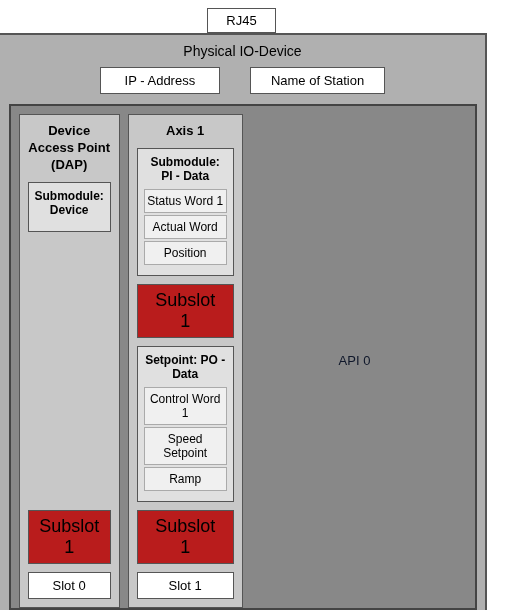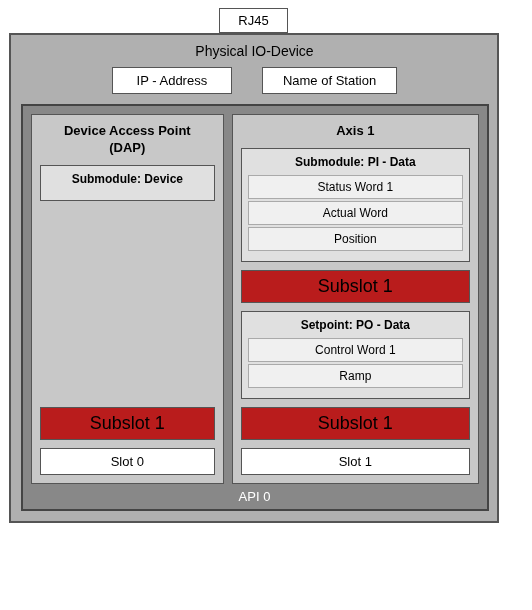--- a/index.html
+++ b/index.html
@@ -12,21 +12,20 @@
       overflow: hidden;
     }
 
     .outer-wrapper {
       width: 483px;
       height: 610px;
       display: flex;
       flex-direction: column;
       align-items: center;
       padding-top: 8px;
-      margin-left: 12px;
     }
 
     
     .rj45-box {
       border: 1.5px solid #555;
       background: #fff;
       padding: 4px 18px;
       font-size: 13px;
       margin-bottom: 0px;
       z-index: 2;
@@ -68,21 +67,21 @@
       text-align: center;
     }
 
     
     .api-container {
       border: 2px solid #444;
       background: #888;
       width: 468px;
       padding: 8px 8px 0px 8px;
       display: flex;
-      flex-direction: column;
+      flex-direction: row;
       align-items: center;
     }
 
     
     .slots-row {
       display: flex;
       gap: 8px;
       width: 100%;
       margin-bottom: 0px;
     }
@@ -167,21 +166,21 @@
       font-size: 13px;
       margin-bottom: 8px;
     }
 
     .spacer { flex: 1; }
 
     
     .api-label {
       font-size: 13px;
       text-align: center;
-      color: #ffffff;
+      color: #0f172a;
       padding: 5px 0 5px 0;
       width: 100%;
     }
 
     .axis-submodules {
       display: flex;
       flex-direction: column;
       width: 100%;
       flex: 1;
     }
@@ -254,20 +253,23 @@
             <div class="subslot-box">
               <span>Subslot 1</span>
             </div>
 
             <div class="submodule-box">
               <div class="submodule-title">Setpoint: PO - Data</div>
               <div class="submodule-row">
                 <span>Control Word 1</span>
               </div>
               <div class="submodule-row">
+                <span>Speed Setpoint</span>
+              </div>
+              <div class="submodule-row">
                 <span>Ramp</span>
               </div>
             </div>
 
             <div class="subslot-box">
               <span>Subslot 1</span>
             </div>
 
             <div class="slot-label-box">
               <span>Slot 1</span>

